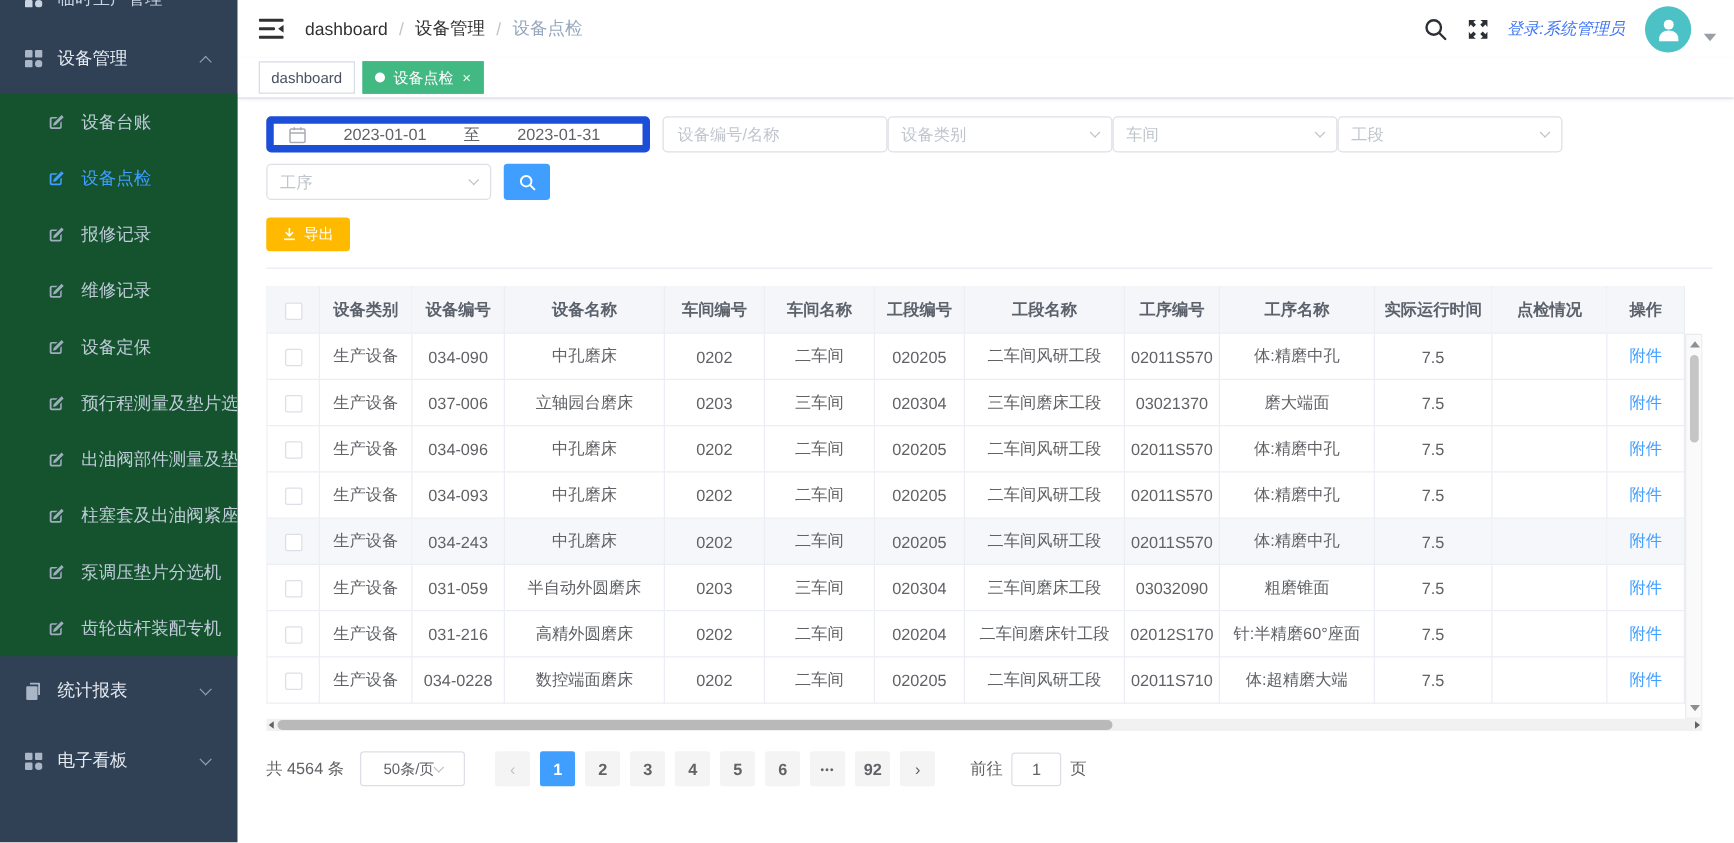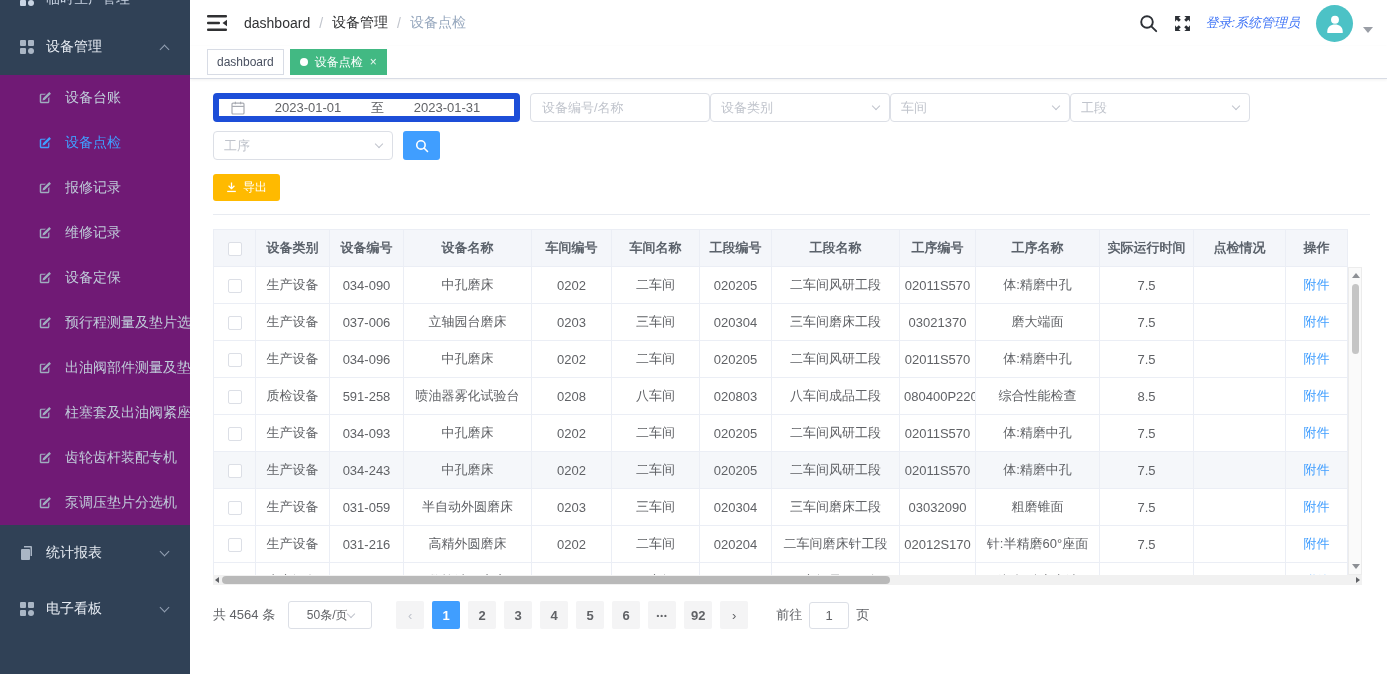--- a/index.html
+++ b/index.html
@@ -9,21 +9,21 @@
 
   
   .sidebar{width:190px;flex-shrink:0;background:#304156;color:#bfcbd9;position:relative;overflow:hidden;}
   .cutoff{height:10px;overflow:hidden;}
   .cutoff-inner{height:40px;display:flex;align-items:center;padding-left:20px;transform:translateY(-21px);font-size:14px;color:#c9d4e3;}
   .cutoff-inner .ic{margin-right:12px;display:inline-flex;}
   .menu-item{height:56px;display:flex;align-items:center;padding:0 20px;font-size:14px;cursor:pointer;position:relative;color:#e6ebf2;}
   .menu-item .ic{display:inline-flex;color:#aab6c5;}
   .menu-item .mi-label{margin-left:12px;}
   .menu-item.first{margin-top:9px;}
-  .submenu{background:#701a75;}
+  .submenu{background:#14532d;}
   .submenu-item{height:45px;display:flex;align-items:center;padding-left:38px;font-size:14px;color:#bfcbd9;white-space:nowrap;overflow:hidden;cursor:pointer;}
   .submenu-item .ic{display:inline-flex;flex-shrink:0;color:#9fadbf;}
   .submenu-item .si-label{margin-left:13px;}
   .submenu-item.active{color:#409eff;}
   .submenu-item.active .ic{color:#409eff;}
   .chev{width:7px;height:7px;border-right:1.6px solid #93a1b3;border-bottom:1.6px solid #93a1b3;position:absolute;right:22px;display:inline-block;}
   .chev.up{transform:rotate(-135deg);margin-top:4px;}
   .chev.down{transform:rotate(45deg);margin-top:-3px;}
 
   
@@ -192,29 +192,29 @@
             </svg>
           </span>
           <span class="si-label">柱塞套及出油阀紧座预</span>
         </div>
         <div class="submenu-item">
           <span class="ic">
             <svg width="14" height="14" viewBox="0 0 16 16" fill="currentColor">
               <path d="M12.9 1.2l1.9 1.9-7.2 7.2-2.5.6.6-2.5 7.2-7.2zM3.8 3h5.4L7.8 4.4H4.1c-.2 0-.4.2-.4.4v7.1c0 .2.2.4.4.4h7.1c.2 0 .4-.2.4-.4V8.2L13 6.8v5.4c0 1-.8 1.8-1.8 1.8H3.8c-1 0-1.8-.8-1.8-1.8V4.8C2 3.8 2.8 3 3.8 3z"></path>
             </svg>
           </span>
+          <span class="si-label">泵调压垫片分选机</span>
+        </div>
+        <div class="submenu-item">
+          <span class="ic">
+            <svg width="14" height="14" viewBox="0 0 16 16" fill="currentColor">
+              <path d="M12.9 1.2l1.9 1.9-7.2 7.2-2.5.6.6-2.5 7.2-7.2zM3.8 3h5.4L7.8 4.4H4.1c-.2 0-.4.2-.4.4v7.1c0 .2.2.4.4.4h7.1c.2 0 .4-.2.4-.4V8.2L13 6.8v5.4c0 1-.8 1.8-1.8 1.8H3.8c-1 0-1.8-.8-1.8-1.8V4.8C2 3.8 2.8 3 3.8 3z"></path>
+            </svg>
+          </span>
           <span class="si-label">齿轮齿杆装配专机</span>
-        </div>
-        <div class="submenu-item">
-          <span class="ic">
-            <svg width="14" height="14" viewBox="0 0 16 16" fill="currentColor">
-              <path d="M12.9 1.2l1.9 1.9-7.2 7.2-2.5.6.6-2.5 7.2-7.2zM3.8 3h5.4L7.8 4.4H4.1c-.2 0-.4.2-.4.4v7.1c0 .2.2.4.4.4h7.1c.2 0 .4-.2.4-.4V8.2L13 6.8v5.4c0 1-.8 1.8-1.8 1.8H3.8c-1 0-1.8-.8-1.8-1.8V4.8C2 3.8 2.8 3 3.8 3z"></path>
-            </svg>
-          </span>
-          <span class="si-label">泵调压垫片分选机</span>
         </div>
       </div>
 
     <div class="menu-item">
       <span class="ic">
           <svg width="14" height="14" viewBox="0 0 14 14" fill="currentColor">
             <path d="M4 0h7a1 1 0 0 1 1 1v9h-1.5V1.5H4V0z"></path>
             <path d="M2 3h7a1 1 0 0 1 1 1v9a1 1 0 0 1-1 1H2a1 1 0 0 1-1-1V4a1 1 0 0 1 1-1z"></path>
           </svg>
         </span>
@@ -425,35 +425,20 @@
                 <td>020205</td>
                 <td>二车间风研工段</td>
                 <td>02011S570</td>
                 <td>体:精磨中孔</td>
                 <td>7.5</td>
                 <td></td>
                 <td><a class="link">附件</a></td>
               </tr>
               <tr>
                 <td><span class="checkbox"></span></td>
-                <td>质检设备</td>
-                <td>591-258</td>
-                <td>喷油器雾化试验台</td>
-                <td>0208</td>
-                <td>八车间</td>
-                <td>020803</td>
-                <td>八车间成品工段</td>
-                <td>080400P220</td>
-                <td>综合性能检查</td>
-                <td>8.5</td>
-                <td></td>
-                <td><a class="link">附件</a></td>
-              </tr>
-              <tr>
-                <td><span class="checkbox"></span></td>
                 <td>生产设备</td>
                 <td>034-093</td>
                 <td>中孔磨床</td>
                 <td>0202</td>
                 <td>二车间</td>
                 <td>020205</td>
                 <td>二车间风研工段</td>
                 <td>02011S570</td>
                 <td>体:精磨中孔</td>
                 <td>7.5</td>

